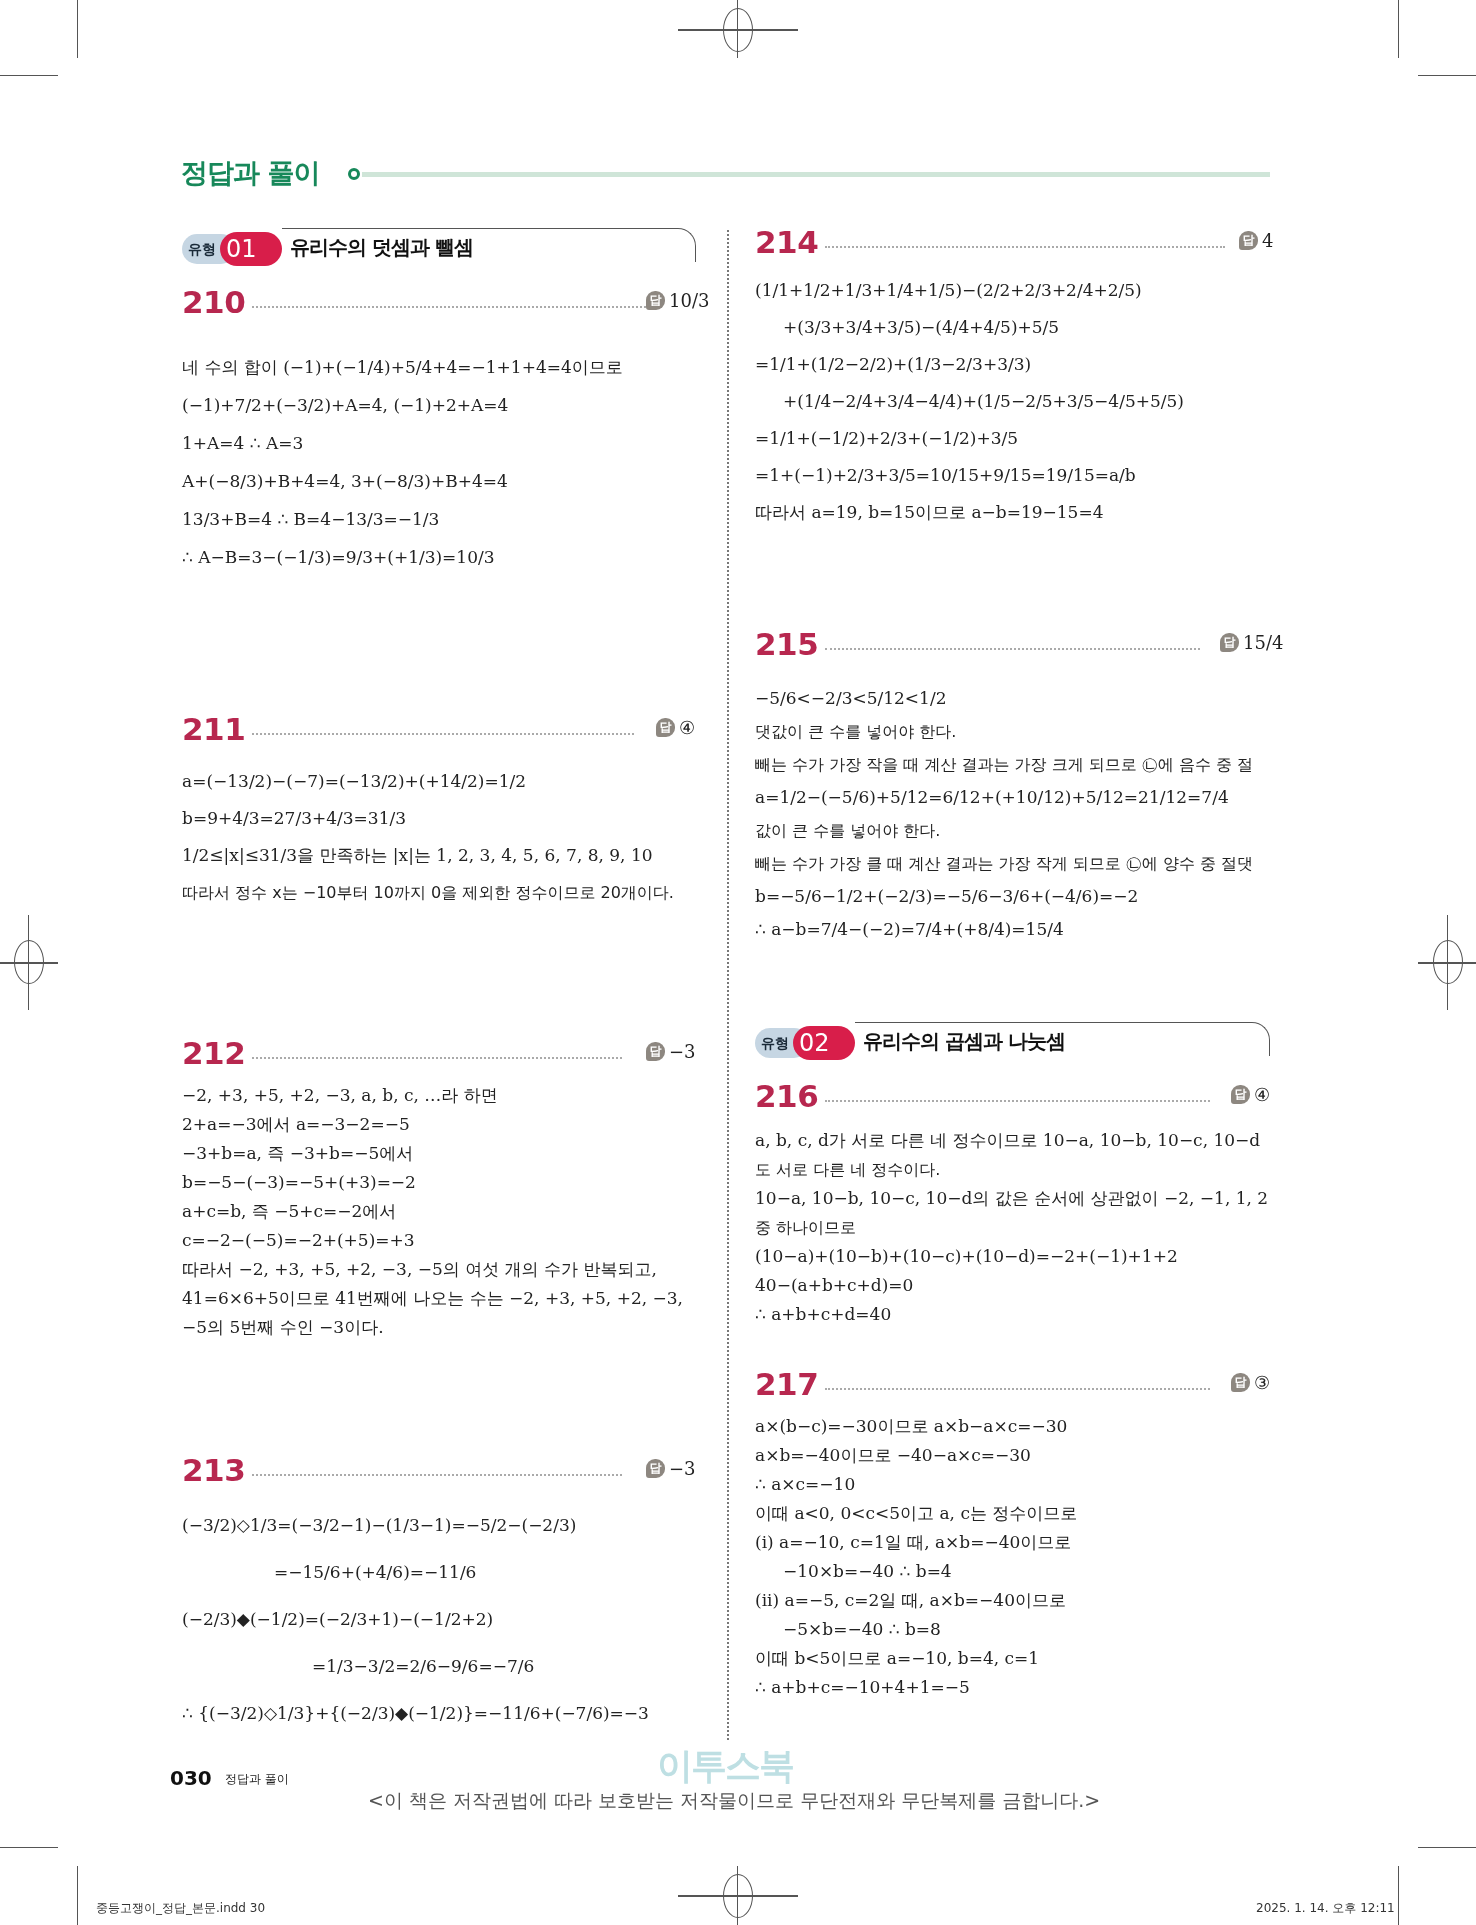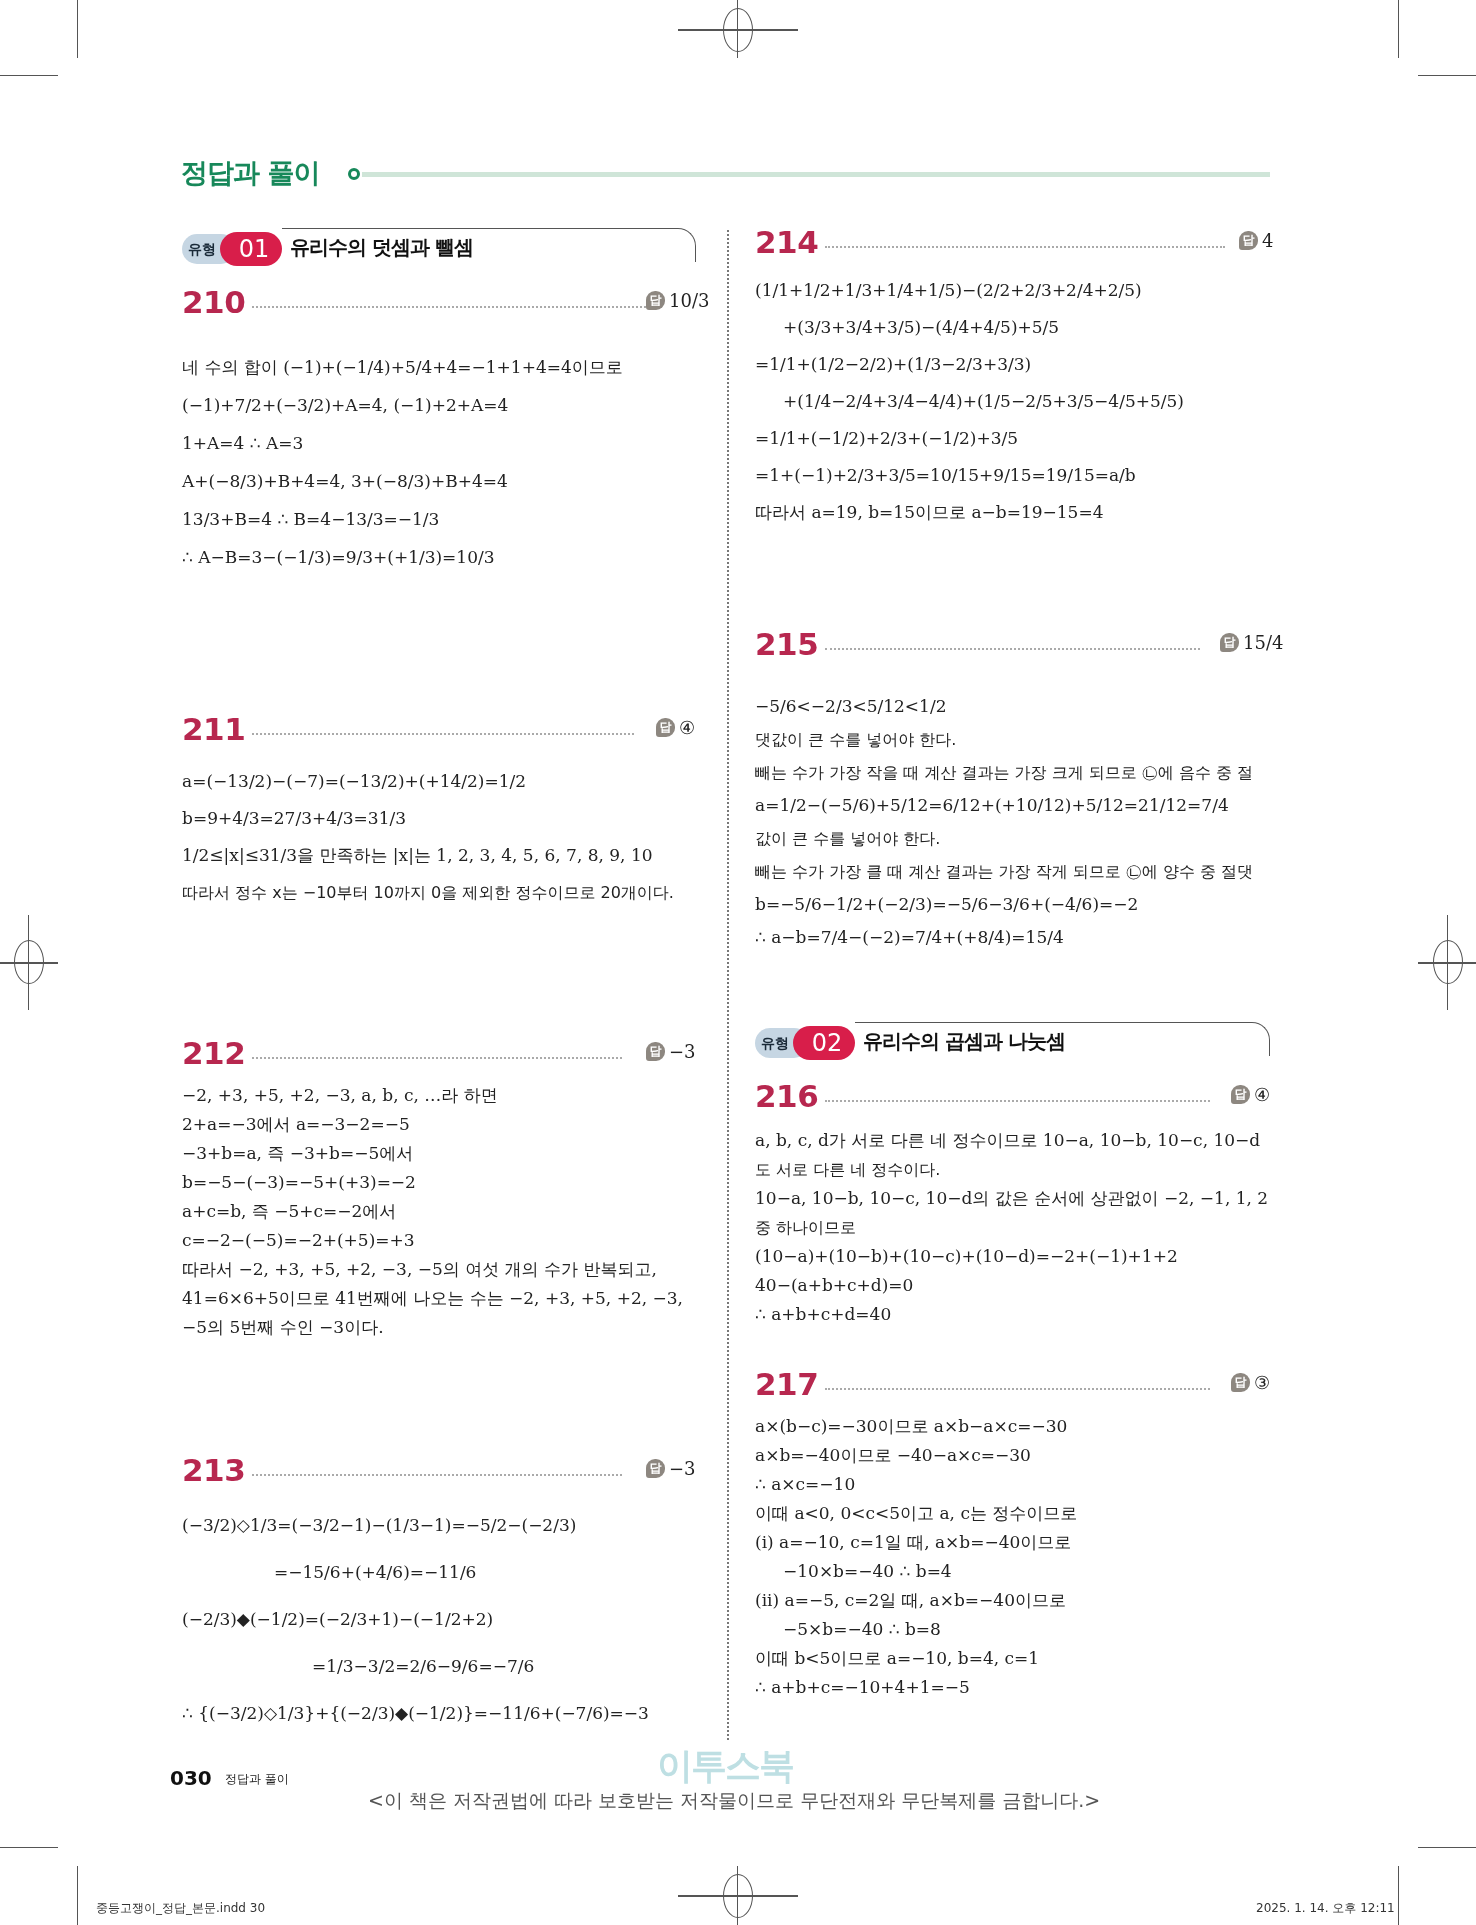--- a/index.html
+++ b/index.html
@@ -12,21 +12,21 @@
 
   .header-title { position: absolute; left: 181px; top: 155px; font-family: "DejaVu Sans", "Liberation Sans", sans-serif; font-weight: bold; font-size: 27px; color: #17885a; letter-spacing: -1px; }
   .header-dot { position: absolute; left: 348px; top: 168px; width: 12px; height: 12px; border: 3px solid #17885a; border-radius: 50%; background: #fff; }
   .header-line { position: absolute; left: 362px; top: 172px; width: 908px; height: 5px; background: #cfe5d8; }
 
   .col-divider { position: absolute; left: 727px; top: 230px; height: 1510px; border-left: 2px dotted #777; }
 
   .type-box { position: absolute; height: 34px; }
   .type-box .frame { position: absolute; left: 100px; right: 0; top: 0; height: 34px; border-top: 1.5px solid #555; border-right: 1.5px solid #555; border-top-right-radius: 18px; }
   .type-pill-gray { position: absolute; left: 0; top: 6px; width: 54px; height: 30px; border-radius: 15px; background: #c6d6e3; font-family: "DejaVu Sans", sans-serif; font-weight: bold; font-size: 14px; color: #1a2a38; line-height: 30px; padding-left: 6px; }
-  .type-pill-red { position: absolute; left: 38px; top: 4px; width: 62px; height: 34px; border-radius: 17px; background: #d81e4a; color: #fff; font-family: "DejaVu Sans", sans-serif; font-size: 24px; line-height: 34px; text-align: center; padding-left: 6px; }
+  .type-pill-red { position: absolute; left: 38px; top: 4px; width: 62px; height: 34px; border-radius: 17px; background: #d81e4a; color: #fff; font-family: "DejaVu Sans", sans-serif; font-size: 24px; line-height: 34px; padding-left: 6px; }
   .type-title { position: absolute; left: 108px; top: 6px; font-family: "DejaVu Sans", sans-serif; font-weight: bold; font-size: 20px; color: #111; letter-spacing: -1px; white-space: nowrap; }
 
   .problem { position: absolute; }
   .p-head { position: relative; height: 44px; }
   .p-num { position: absolute; left: 0; top: 0; font-family: "DejaVu Sans", "Liberation Sans", sans-serif; font-weight: bold; font-size: 31px; color: #b7274f; letter-spacing: -0.5px; }
   .p-dots { position: absolute; left: 70px; top: 22px; border-top: 2px dotted #aaa; }
   .p-ans { position: absolute; top: 6px; display: flex; align-items: center; gap: 4px; font-size: 18px; }
   .ans-icon { display: inline-block; width: 19px; height: 19px; border-radius: 9px 9px 9px 3px; background: #8d8780; color: #fff; font-family: "DejaVu Sans", sans-serif; font-size: 12px; font-weight: bold; line-height: 19px; text-align: center; }
 
   .lines { font-size: 17px; line-height: 29px; }
@@ -178,21 +178,21 @@
 
 <div class="problem" style="left:755px;top:626px;width:515px;">
   <div class="p-head">
     <span class="p-num">215</span>
     <span class="p-dots" style="width:375px;"></span>
     <span class="p-ans" style="left:465px;">
       <span class="ans-icon">답</span>
       <span>15/4</span>
     </span>
   </div>
-  <div class="lines" style="margin-top:20px;line-height:33px;">
+  <div class="lines" style="margin-top:12px;line-height:33px;">
     <div class="ln">−5/6&lt;−2/3&lt;5/12&lt;1/2</div>
     <div class="ln kor">댓값이 큰 수를 넣어야 한다.</div>
     <div class="ln kor">빼는 수가 가장 작을 때 계산 결과는 가장 크게 되므로 ㉡에 음수 중 절</div>
     <div class="ln">a=1/2−(−5/6)+5/12=6/12+(+10/12)+5/12=21/12=7/4</div>
     <div class="ln kor">값이 큰 수를 넣어야 한다.</div>
     <div class="ln kor">빼는 수가 가장 클 때 계산 결과는 가장 작게 되므로 ㉡에 양수 중 절댓</div>
     <div class="ln">b=−5/6−1/2+(−2/3)=−5/6−3/6+(−4/6)=−2</div>
     <div class="ln">∴ a−b=7/4−(−2)=7/4+(+8/4)=15/4</div>
   </div>
 </div>

